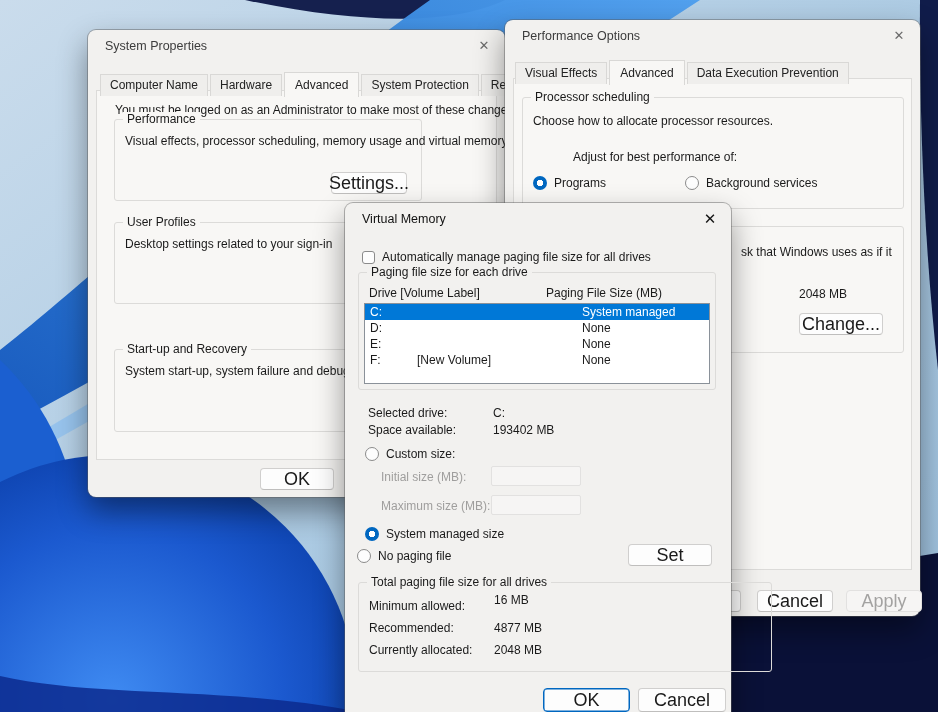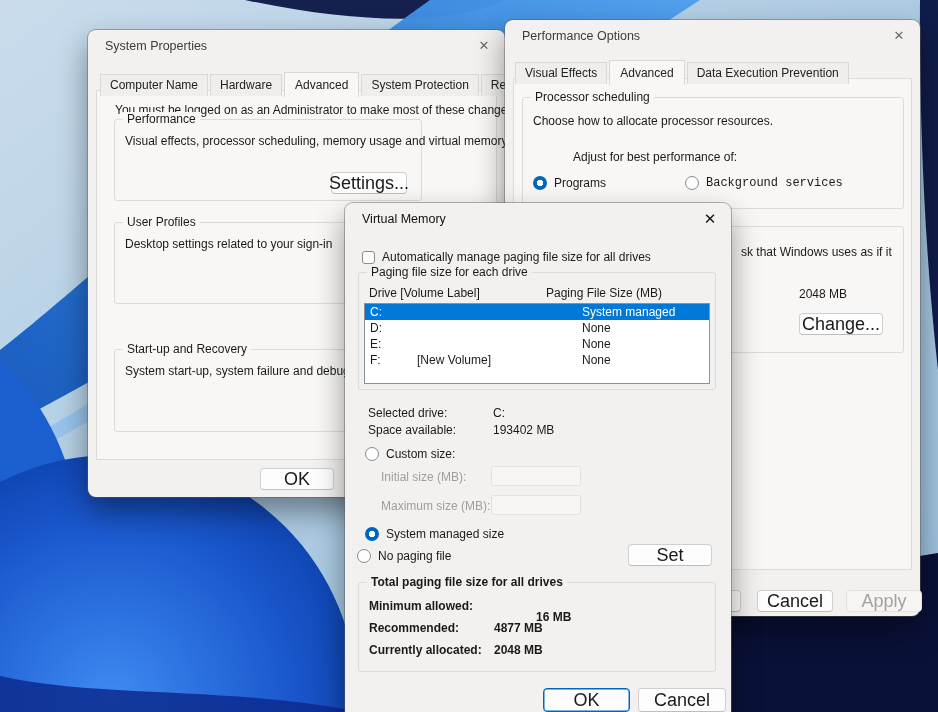--- a/index.html
+++ b/index.html
@@ -146,21 +146,21 @@
     </div>
     <div class="page" style="left:8px; right:8px; top:58px; height:492px;">
       <div class="group" style="left:8px; top:18px; width:382px; height:112px;">
         <span class="glabel on-page">Processor scheduling</span>
         <div class="gtext" style="left:10px; top:16px;">Choose how to allocate processor resources.</div>
         <div class="gtext" style="left:10px; top:52px;margin-left:40px;">Adjust for best performance of:</div>
         <div class="choice" style="left:10px; top:78px;">
           <span class="radio sel"></span>
           <span>Programs</span>
         </div>
-        <div class="choice" style="left:162px; top:78px;font-family:Liberation Mono, monospace;">
+        <div class="choice" style="left:162px; top:78px;">
           <span class="radio"></span>
           <span>Background services</span>
         </div>
       </div>
 
       <div class="group" style="left:8px; top:147px; width:382px; height:127px;">
         <div class="frag" style="left:218px; top:18px;">sk that Windows uses as if it</div>
         <div class="frag" style="left:276px; top:60px;">2048 MB</div>
         <div class="btn" style="left:276px; top:86px; width:84px; height:22px;">Change...</div>
       </div>
@@ -226,24 +226,24 @@
     <div class="choice" style="left:20px; top:324px;">
       <span class="radio sel"></span>
       <span>System managed size</span>
     </div>
     <div class="choice" style="left:12px; top:346px;">
       <span class="radio"></span>
       <span>No paging file</span>
     </div>
     <div class="btn" style="left:283px; top:341px; width:84px; height:22px;">Set</div>
 
-    <div class="group" style="left:13px; top:379px; width:358px; height:90px;font-weight:bold;">
+    <div class="group" style="left:13px; top:379px; width:414px; height:90px;">
       <span class="glabel on-dialog">Total paging file size for all drives</span>
       <div class="gtext" style="left:10px; top:16px;">Minimum allowed:</div>
-      <div class="gtext" style="left:135px; top:27px;margin-left:42px;">16 MB</div>
+      <div class="gtext" style="left:135px; top:10px;">16 MB</div>
       <div class="gtext" style="left:10px; top:38px;">Recommended:</div>
       <div class="gtext" style="left:135px; top:38px;">4877 MB</div>
       <div class="gtext" style="left:10px; top:60px;">Currently allocated:</div>
       <div class="gtext" style="left:135px; top:60px;">2048 MB</div>
     </div>
 
     <div class="btn default" style="left:198px; top:485px; width:87px; height:24px;">OK</div>
     <div class="btn" style="left:293px; top:485px; width:88px; height:24px;">Cancel</div>
   </div>
 

